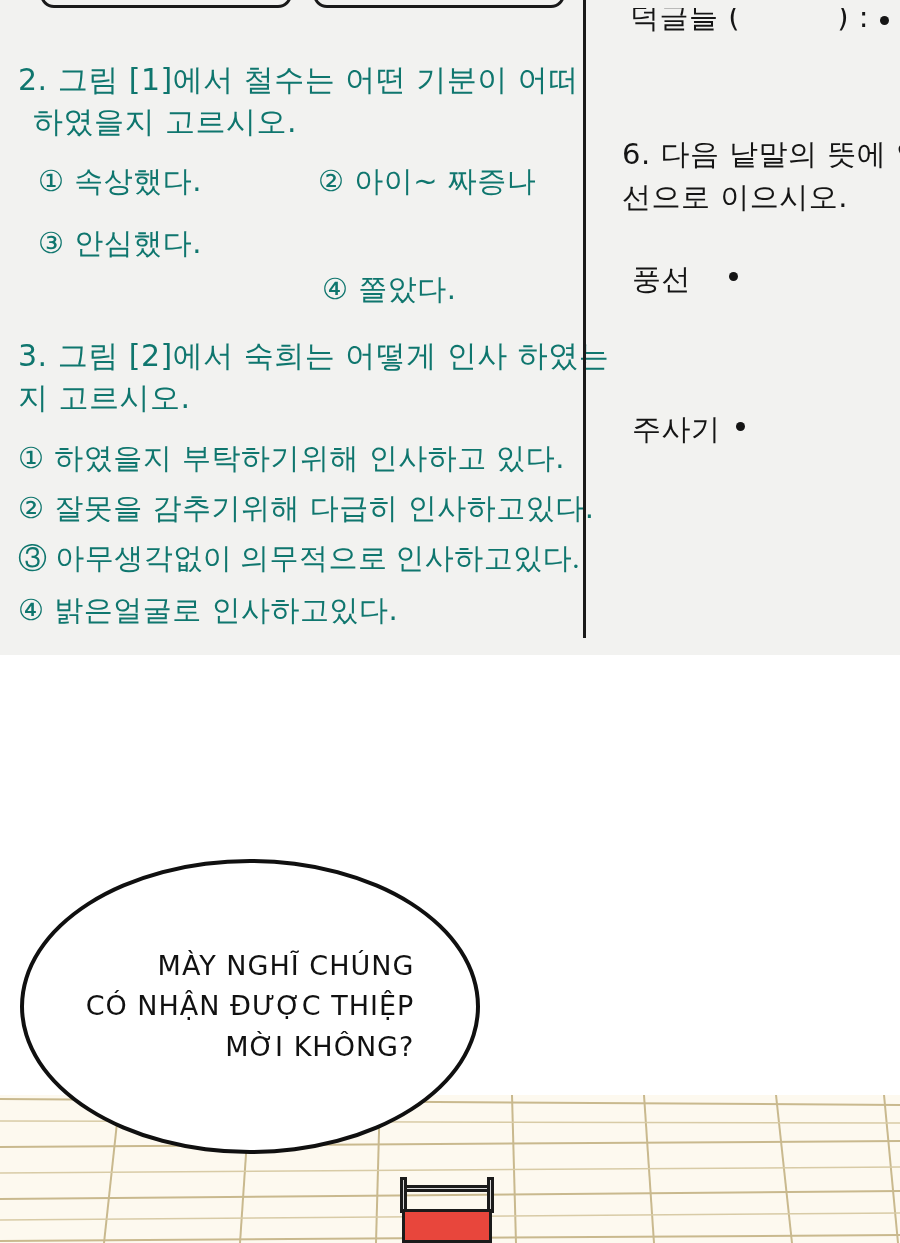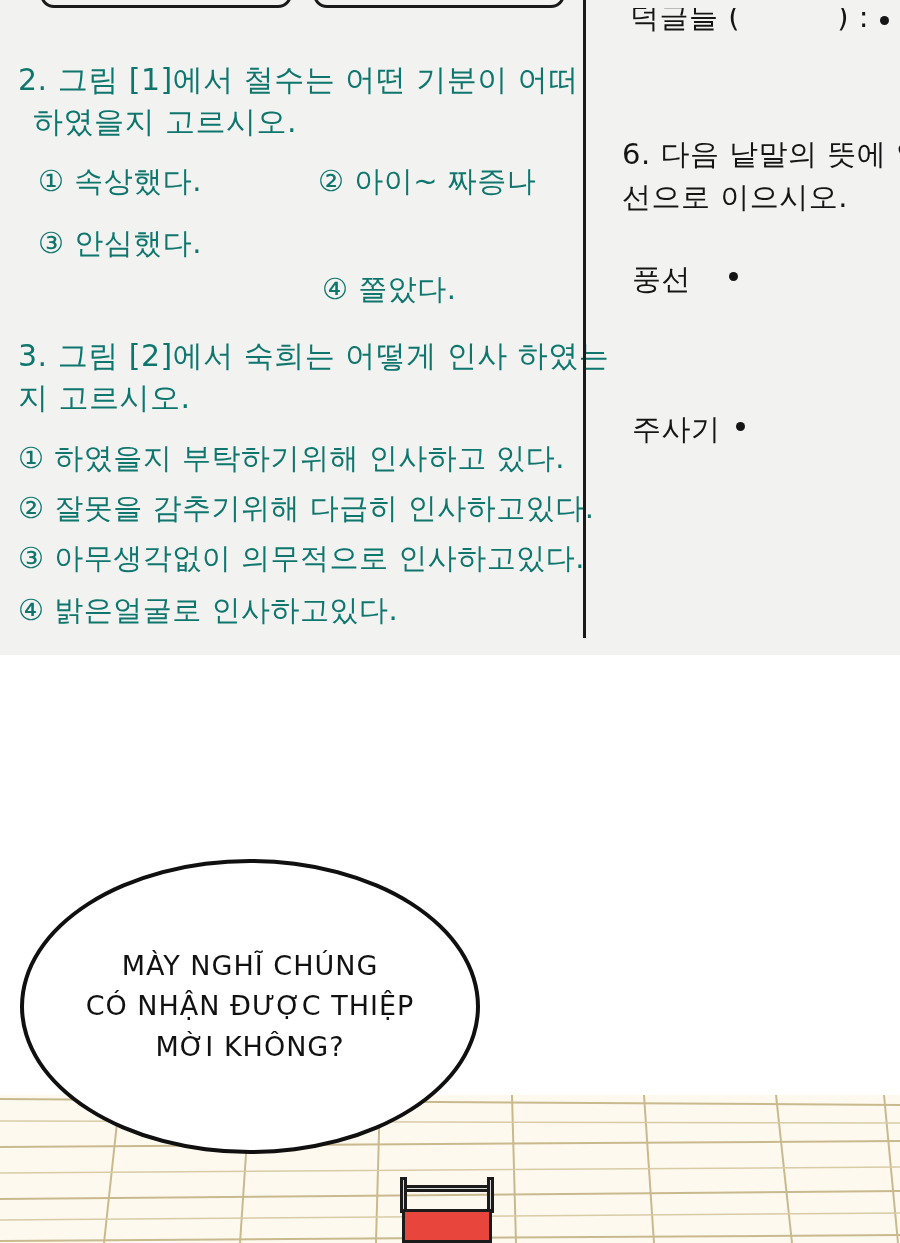--- a/index.html
+++ b/index.html
@@ -159,21 +159,21 @@
     background: #ffffff;
     border: 4px solid #101010;
     border-radius: 50% / 50%;
     box-sizing: border-box;
     display: flex;
     align-items: center;
     justify-content: center;
     z-index: 5;
   }
   .bubble-text {
-    text-align: center;
+    text-align: right;
     color: #111111;
     font-size: 27px;
     line-height: 1.5;
     letter-spacing: 1px;
     font-family: "DejaVu Sans", sans-serif;
     white-space: pre-line;
     padding: 0 34px;
   }
 </style>
 </head>
@@ -192,21 +192,21 @@
     <div class="q opt" style="left:30px; top:160px;">① 속상했다.</div>
     <div class="q opt" style="left:310px; top:160px;">② 아이~ 짜증나</div>
     <div class="q opt" style="left:30px; top:222px;">③ 안심했다.</div>
     <div class="q opt" style="left:314px; top:222px;margin-top:46px;">④ 쫄았다.</div>
 
     <div class="q q-stem" style="left:10px; top:334px;">3. 그림 [2]에서 숙희는 어떻게 인사 하였는</div>
     <div class="q q-stem" style="left:10px; top:376px;text-align:center;">지 고르시오.</div>
 
     <div class="q opt" style="left:10px; top:437px;">① 하였을지 부탁하기위해 인사하고 있다.</div>
     <div class="q opt" style="left:10px; top:487px;">② 잘못을 감추기위해 다급히 인사하고있다.</div>
-    <div class="q opt" style="left:10px; top:537px;">③ 아무생각없이 의무적으로 인사하고있다.</div>
+    <div class="q opt" style="left:10px; top:537px;font-family:Liberation Serif, serif;">③ 아무생각없이 의무적으로 인사하고있다.</div>
     <div class="q opt" style="left:10px; top:589px;">④ 밝은얼굴로 인사하고있다.</div>
   </div>
 
   <div class="sheet-divider"></div>
 
   <div class="sheet-right">
     <div class="r" style="left:18px; top:-12px;">덕글들 (          ) :</div>
     <div class="dot" style="left:268px; top:8px;"></div>
 
     <div class="r" style="left:10px; top:125px;">6. 다음 낱말의 뜻에 일</div>

